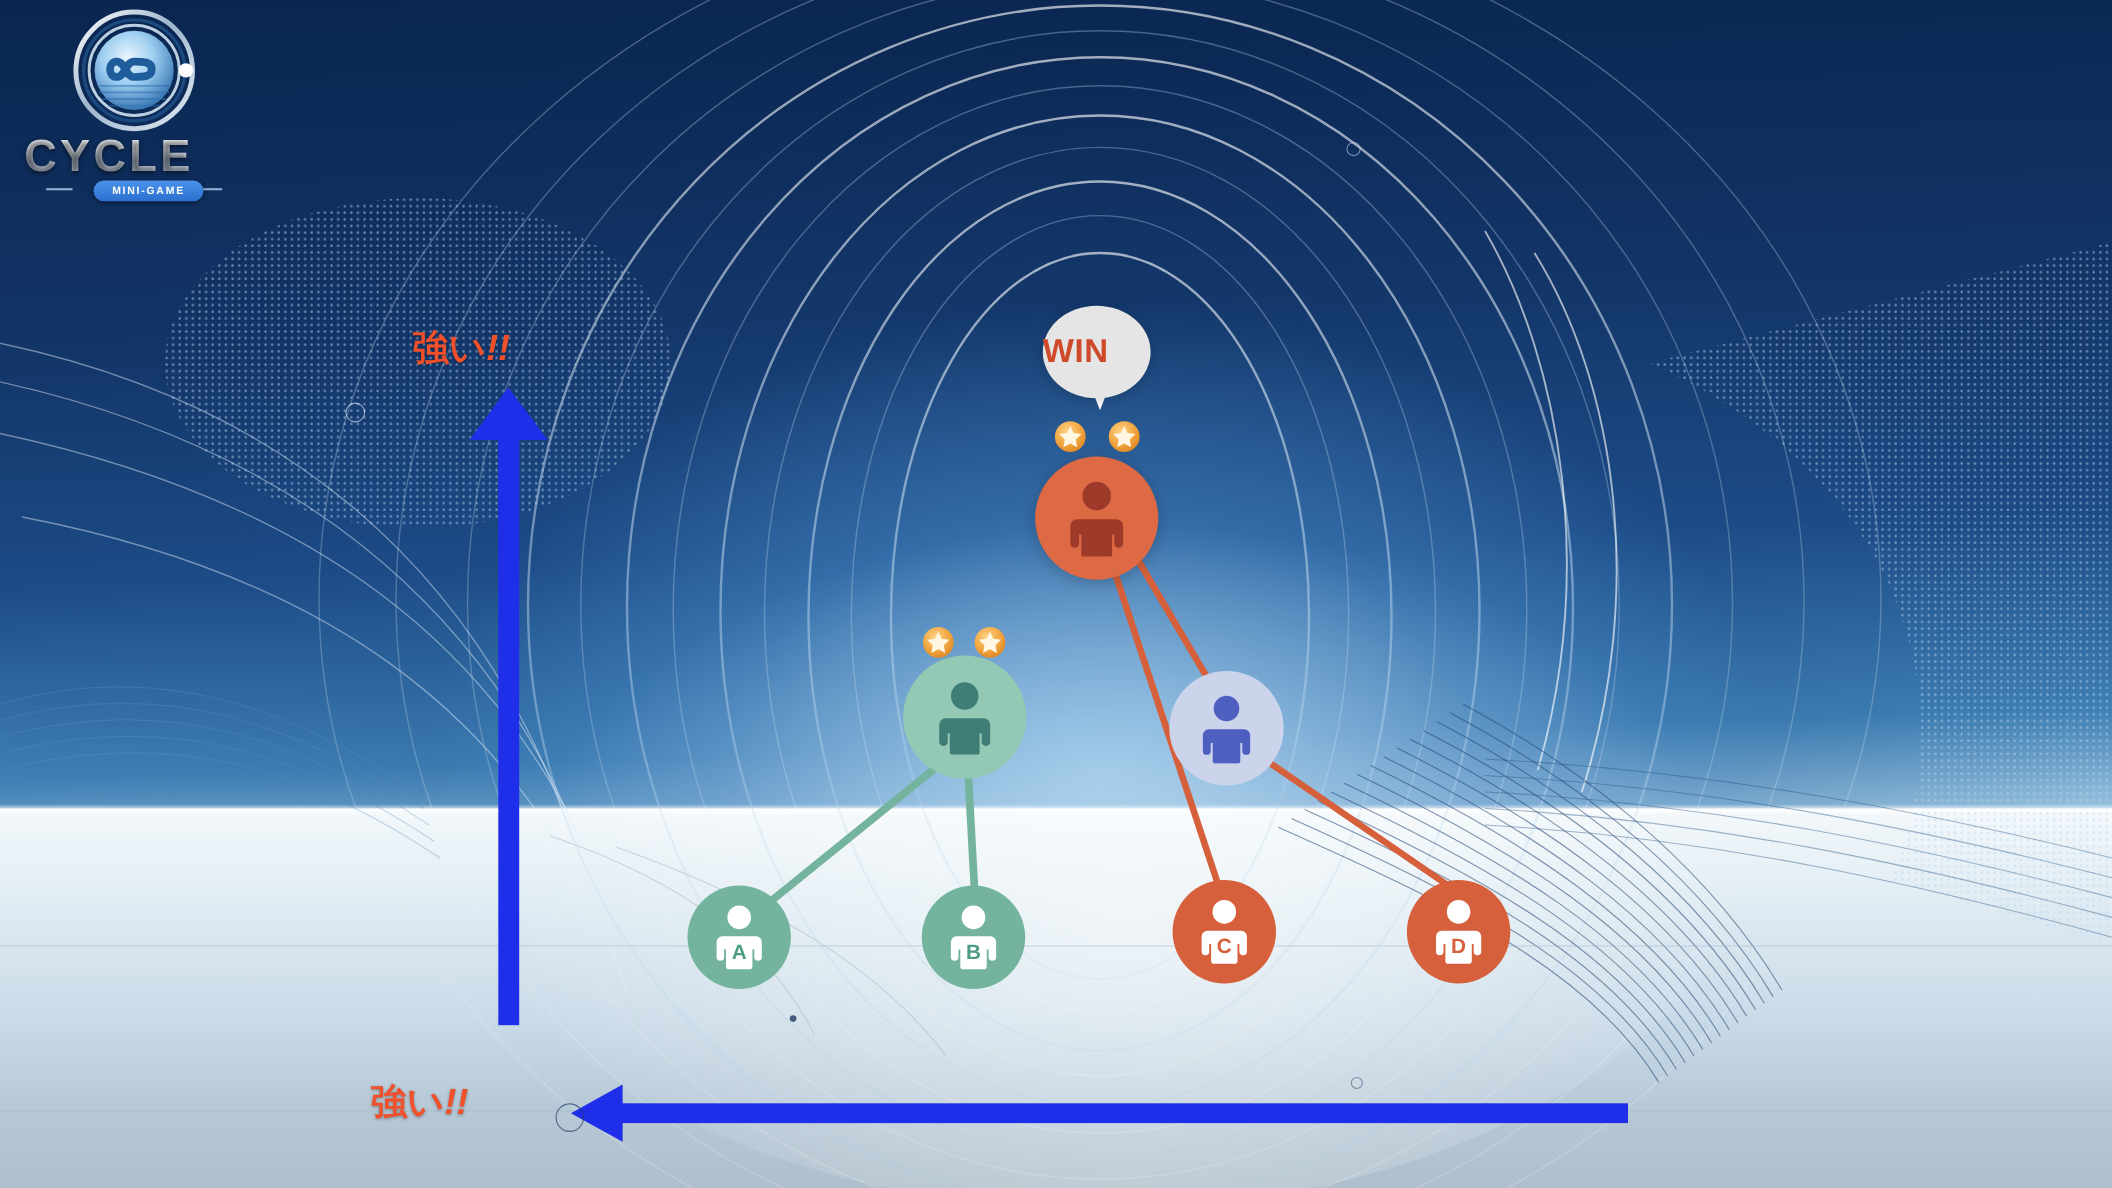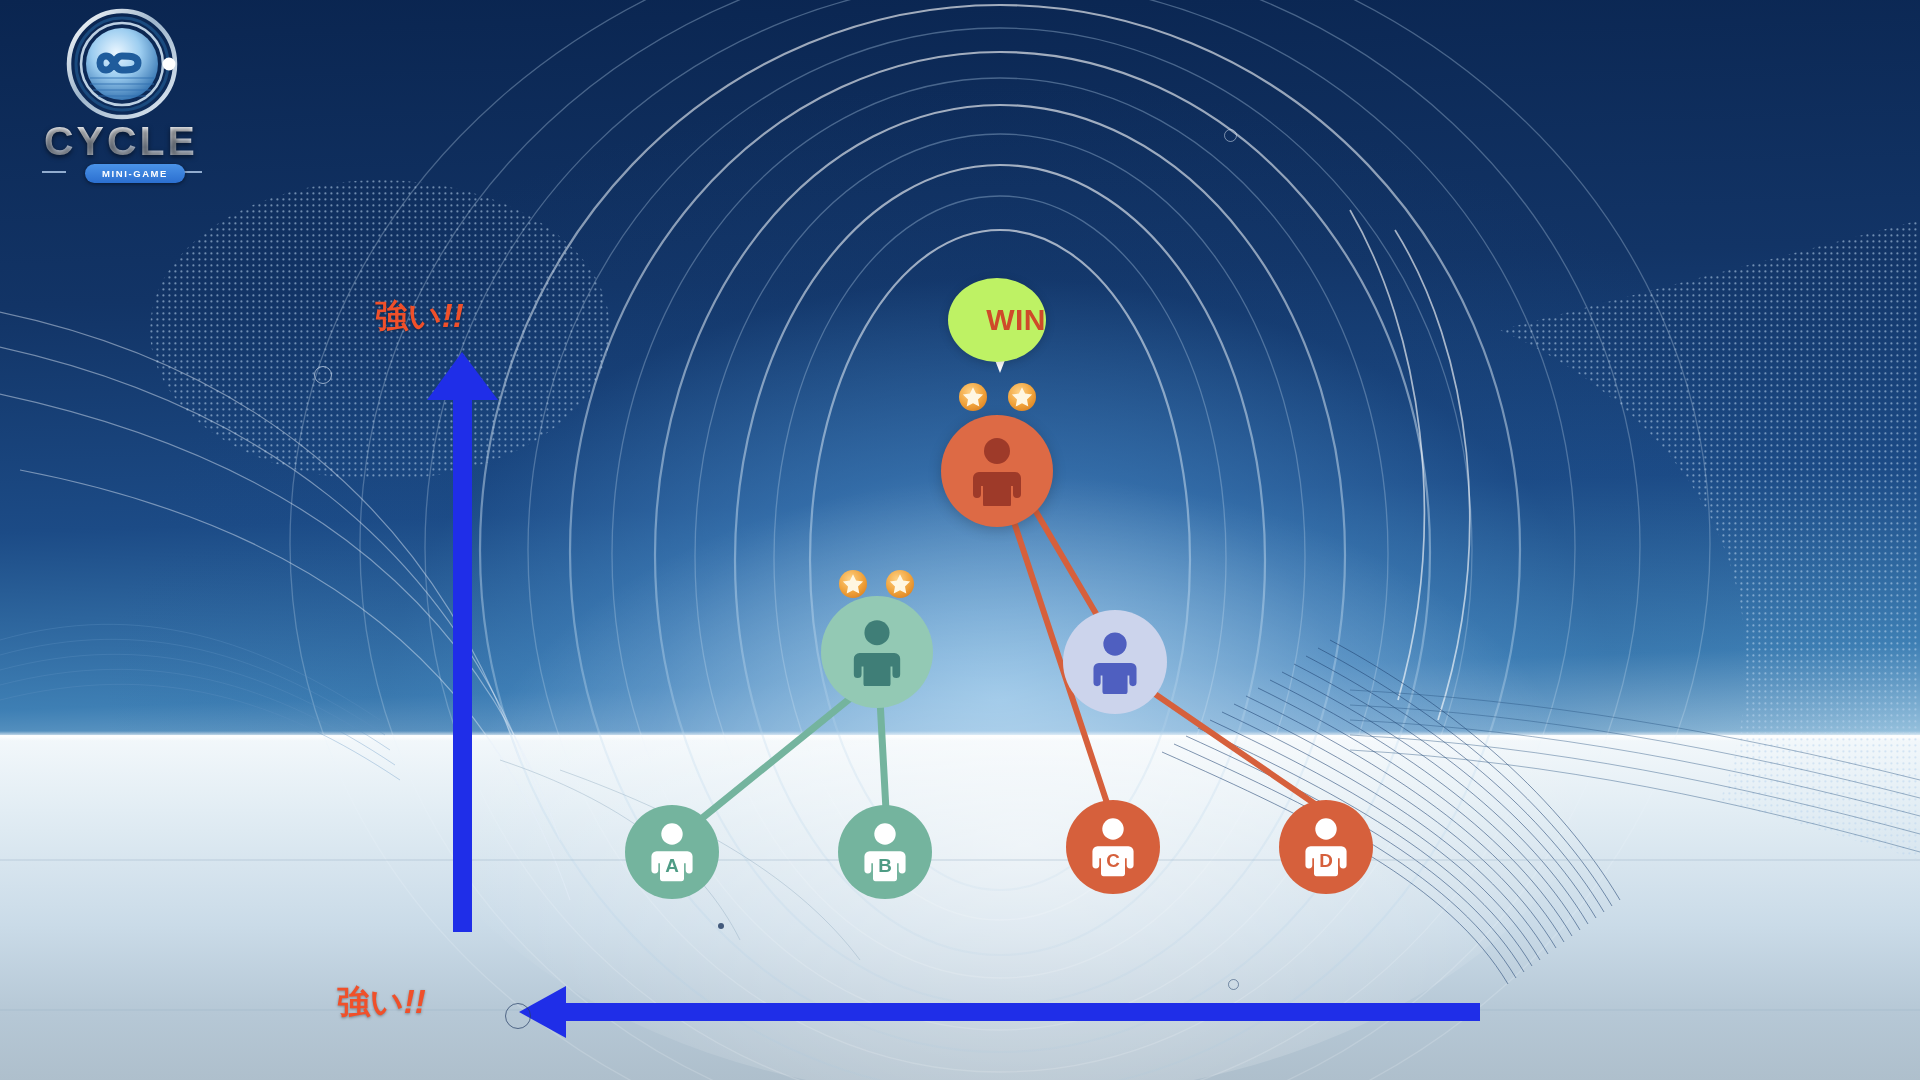--- a/index.html
+++ b/index.html
@@ -29,21 +29,21 @@
   .bg-horizon {
     position:absolute; left:0; top:731px; width:1920px; height:10px;
     background:linear-gradient(180deg, rgba(255,255,255,0) 0%, rgba(255,255,255,.85) 55%, rgba(255,255,255,0) 100%);
   }
   .bg-svg { position:absolute; inset:0; width:1920px; height:1080px; }
 
   
   .logo { position:absolute; left:22px; top:6px; width:198px; height:190px; }
   .logo-orb { position:absolute; left:44px; top:2px; width:112px; height:112px; }
   .logo-word {
-    position:absolute; left:0; top:112px; width:198px; text-align:center;
+    position:absolute; left:0; top:112px; width:198px; text-align:left;
     font-size:41px; font-weight:bold; letter-spacing:3px;
     background:linear-gradient(180deg,#ffffff 0%,#e9eef6 40%,#aab6c8 62%,#f2f6fb 100%);
     -webkit-background-clip:text; background-clip:text; color:transparent;
     text-shadow:0 2px 5px rgba(0,0,0,.55);
     font-family:"Liberation Sans", sans-serif;
   }
   .logo-badge {
     position:absolute; left:63px; top:158px; width:100px; height:19px;
     border-radius:10px; background:linear-gradient(180deg,#4a93e8 0%,#2b6fd0 100%);
     color:#fff; font-size:9.5px; font-weight:bold; letter-spacing:1.6px;
@@ -78,22 +78,22 @@
   .node-purple  { width:104px; height:104px; left:1063px; top:610px; background:#ccd4ec; }
   .node-leaf    { width:94px;  height:94px; }
   .leaf-a { left:625px; top:805px; background:#74b49e; }
   .leaf-b { left:838px; top:805px; background:#74b49e; }
   .leaf-c { left:1066px; top:800px; background:#d6603c; }
   .leaf-d { left:1279px; top:800px; background:#d6603c; }
 
   
   .win-bubble {
     position:absolute; left:948px; top:278px; width:98px; height:84px;
-    background:#bef264; border-radius:50%;
-    display:flex; align-items:center; justify-content:flex-end;
+    background:#e5e5e5; border-radius:50%;
+    display:flex; align-items:center; justify-content:flex-start;
     box-shadow:0 2px 10px rgba(0,0,0,.18);
   }
   .win-bubble span { color:#cf4a2a; font-size:30px; font-weight:bold; letter-spacing:.5px; }
   .win-tail {
     position:absolute; left:993px; top:355px; width:0; height:0;
     border-left:7px solid transparent; border-right:7px solid transparent;
     border-top:18px solid #ffffff;
   }
 
   

